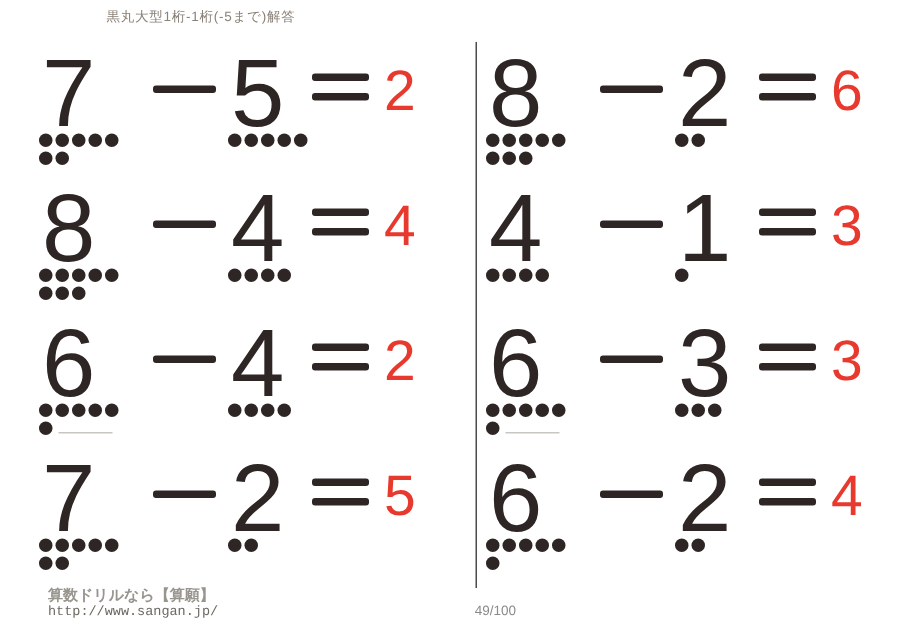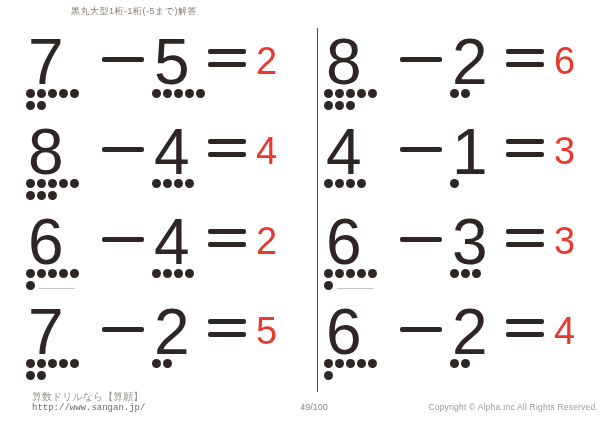--- a/index.html
+++ b/index.html
@@ -29,23 +29,23 @@
   .guide{width:36px;height:0;border-bottom:1px solid #c9c5c0;margin:0 0 1px 2px;flex:none;}
   .minus-cell{width:50px;padding-top:27px;display:flex;flex-direction:column;}
   .minus-bar{width:42px;height:5px;background:#2e2624;border-radius:2px;}
   .equals-cell{width:46px;padding-top:19px;display:flex;flex-direction:column;}
   .equals-bar{width:38px;height:5px;background:#2e2624;border-radius:2px;}
   .equals-bar + .equals-bar{margin-top:8px;}
   .answer{
     width:44px;padding-top:12px;font-size:38px;line-height:38px;
     color:#e8392e;text-align:left;padding-left:2px;
   }
-  .site-name{position:absolute;left:18px;top:390px;font-size:10px;color:#98948e;}
+  .site-name{position:absolute;left:18px;top:390px;font-size:10px;color:#98948e;font-weight:bold;}
   .site-url{position:absolute;left:18px;top:403px;font-size:9px;color:#6d6963;font-family:Liberation Mono, monospace;}
-  .page-number{position:absolute;left:270px;top:402px;width:60px;text-align:center;font-size:9px;color:#8a8a8a;}
+  .page-number{position:absolute;left:270px;top:402px;width:60px;text-align:right;font-size:9px;color:#8a8a8a;}
   .copyright{position:absolute;right:16px;top:402px;font-size:8.5px;color:#9b9b9b;letter-spacing:.2px;}
 </style>
 </head>
 <body>
 
 <div class="sheet">
   <div class="worksheet-title">黒丸大型1桁-1桁(-5まで)解答</div>
 
   <div class="divider"></div>
 
@@ -333,14 +333,13 @@
           <span class="equals-bar"></span>
           <span class="equals-bar"></span>
         </div>
         <div class="answer">4</div>
       </div>
     </div>
 
   <div class="site-name">算数ドリルなら【算願】</div>
   <div class="site-url">http://www.sangan.jp/</div>
   <div class="page-number">49/100</div>
-  <div class="copyright">Copyright © Alpha.Inc All Rights Reserved.</div>
 </div>
 
 </body></html>

